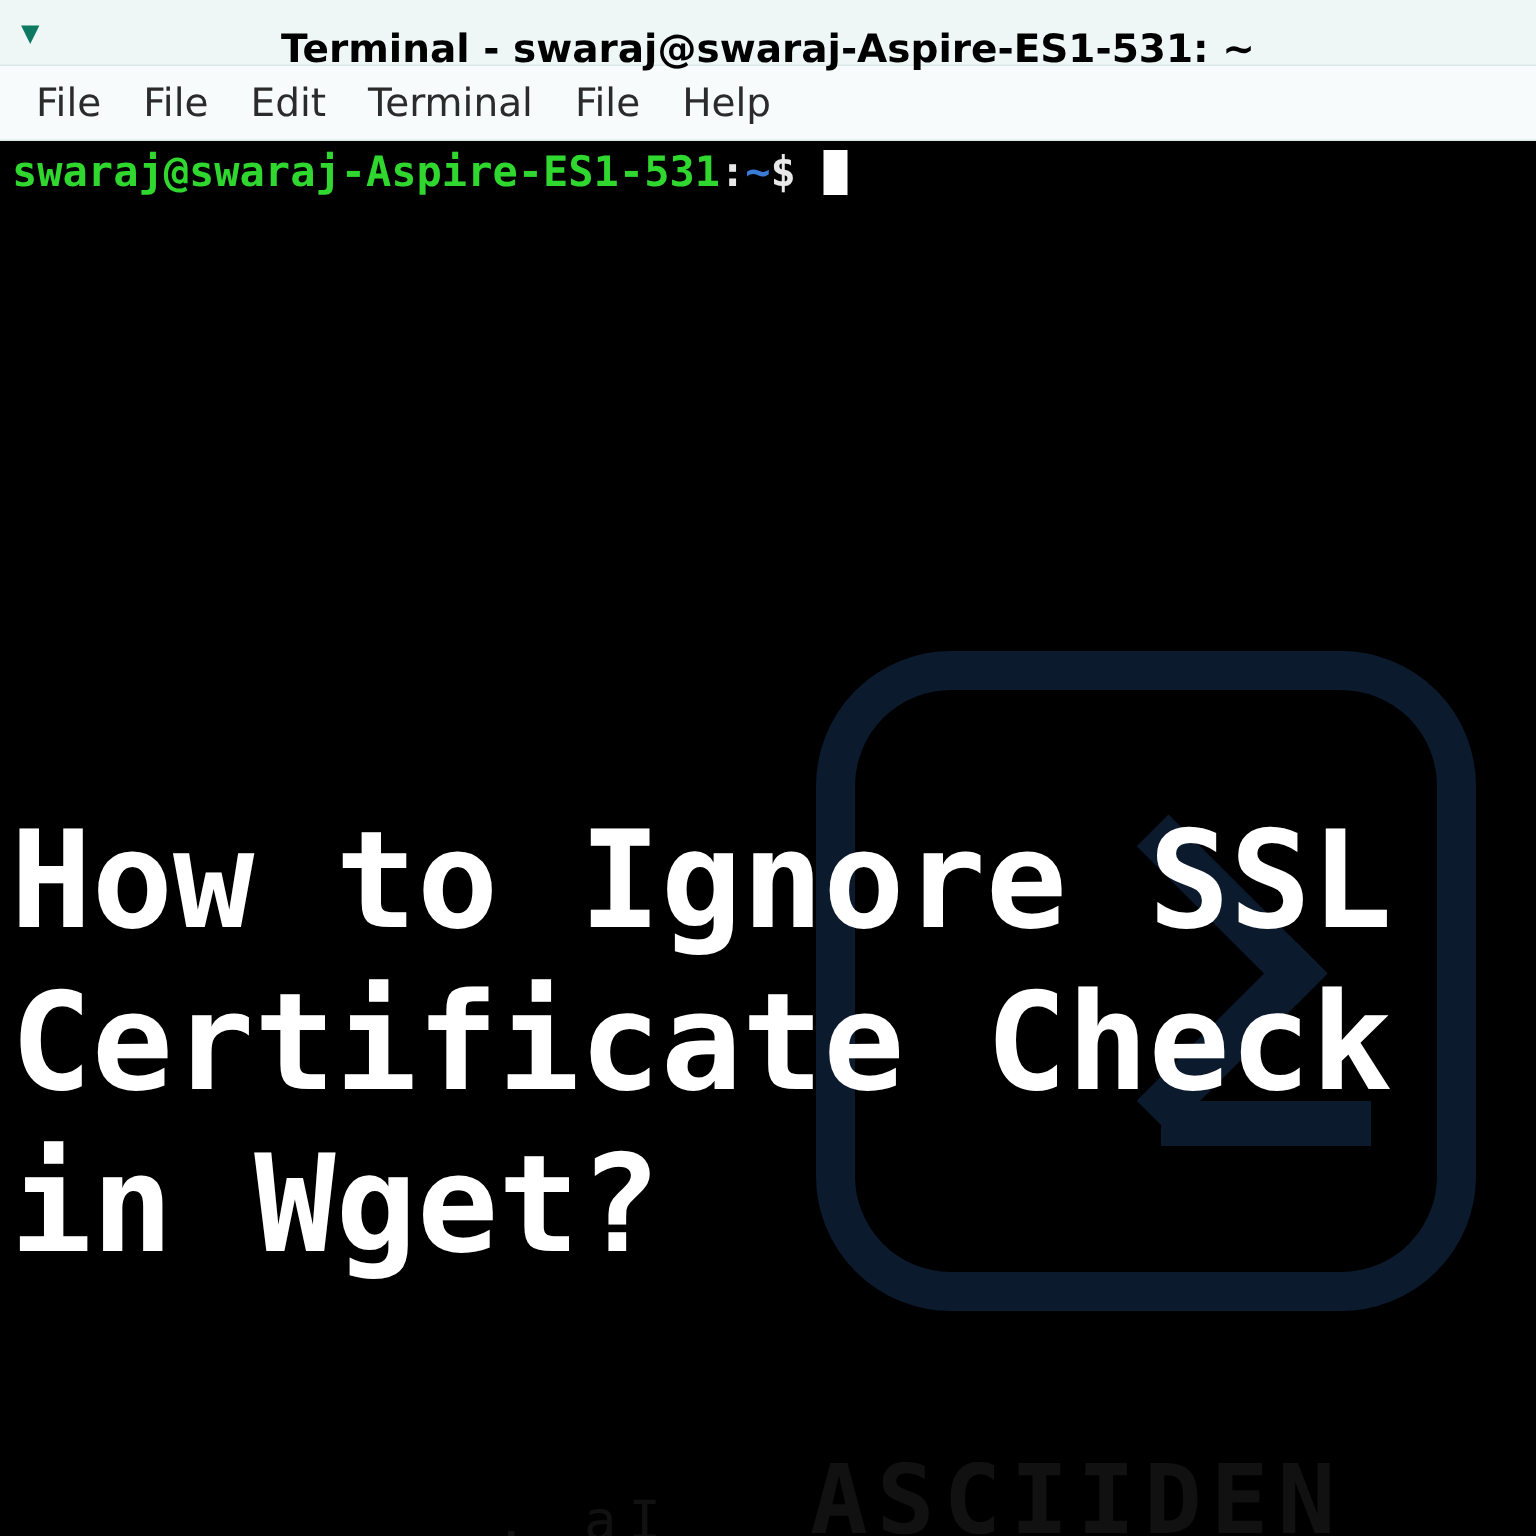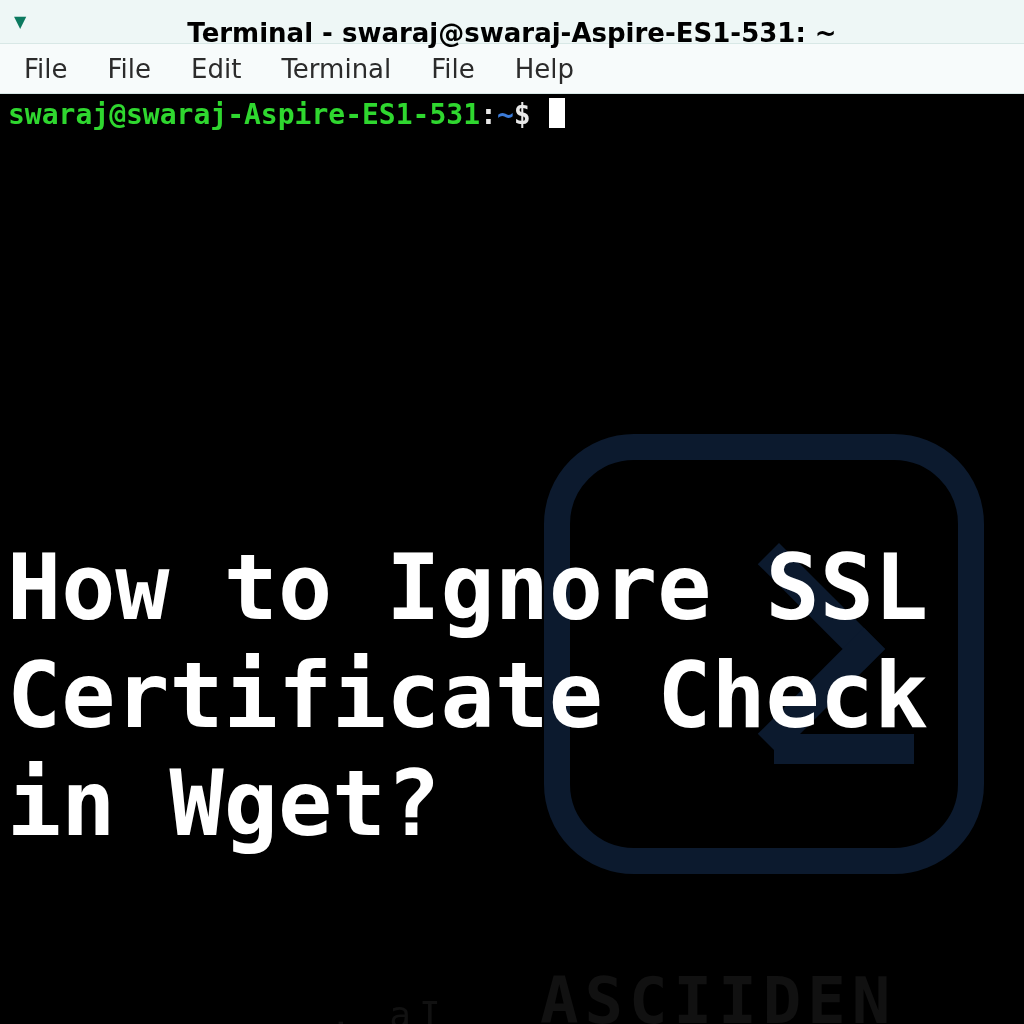--- a/index.html
+++ b/index.html
@@ -28,21 +28,21 @@
     font-size: 26px;
     white-space: nowrap;
     margin-top: 23px;
   }
   .menubar {
     width: 100%;
     height: 50px;
     background: #f7fbfb;
     display: flex;
     align-items: center;
-    gap: 40px;
+    gap: 28px;
     padding: 0 24px;
     font-size: 26px;
     color: #2b2b2b;
     border-bottom: 1px solid #d8e8e6;
   }
   .menubar .item { cursor: default; }
   .terminal-body {
     width: 100%;
     height: calc(1024px - 94px);
     background: #000;
@@ -50,20 +50,21 @@
     padding: 4px 8px;
     overflow: hidden;
   }
   .prompt-line {
     font-family: "DejaVu Sans Mono","Liberation Mono",monospace;
     font-size: 28px;
     font-weight: 700;
     letter-spacing: 0;
     white-space: pre;
     display: flex;
+    align-items: center;
   }
   .p-user { color: #2fd72f; }
   .p-colon { color: #e8e8e8; }
   .p-cwd { color: #3b7bd8; }
   .p-dollar { color: #e8e8e8; }
   .cursor-block {
     display: inline-block;
     width: 16px;
     height: 30px;
     background: #ffffff;

